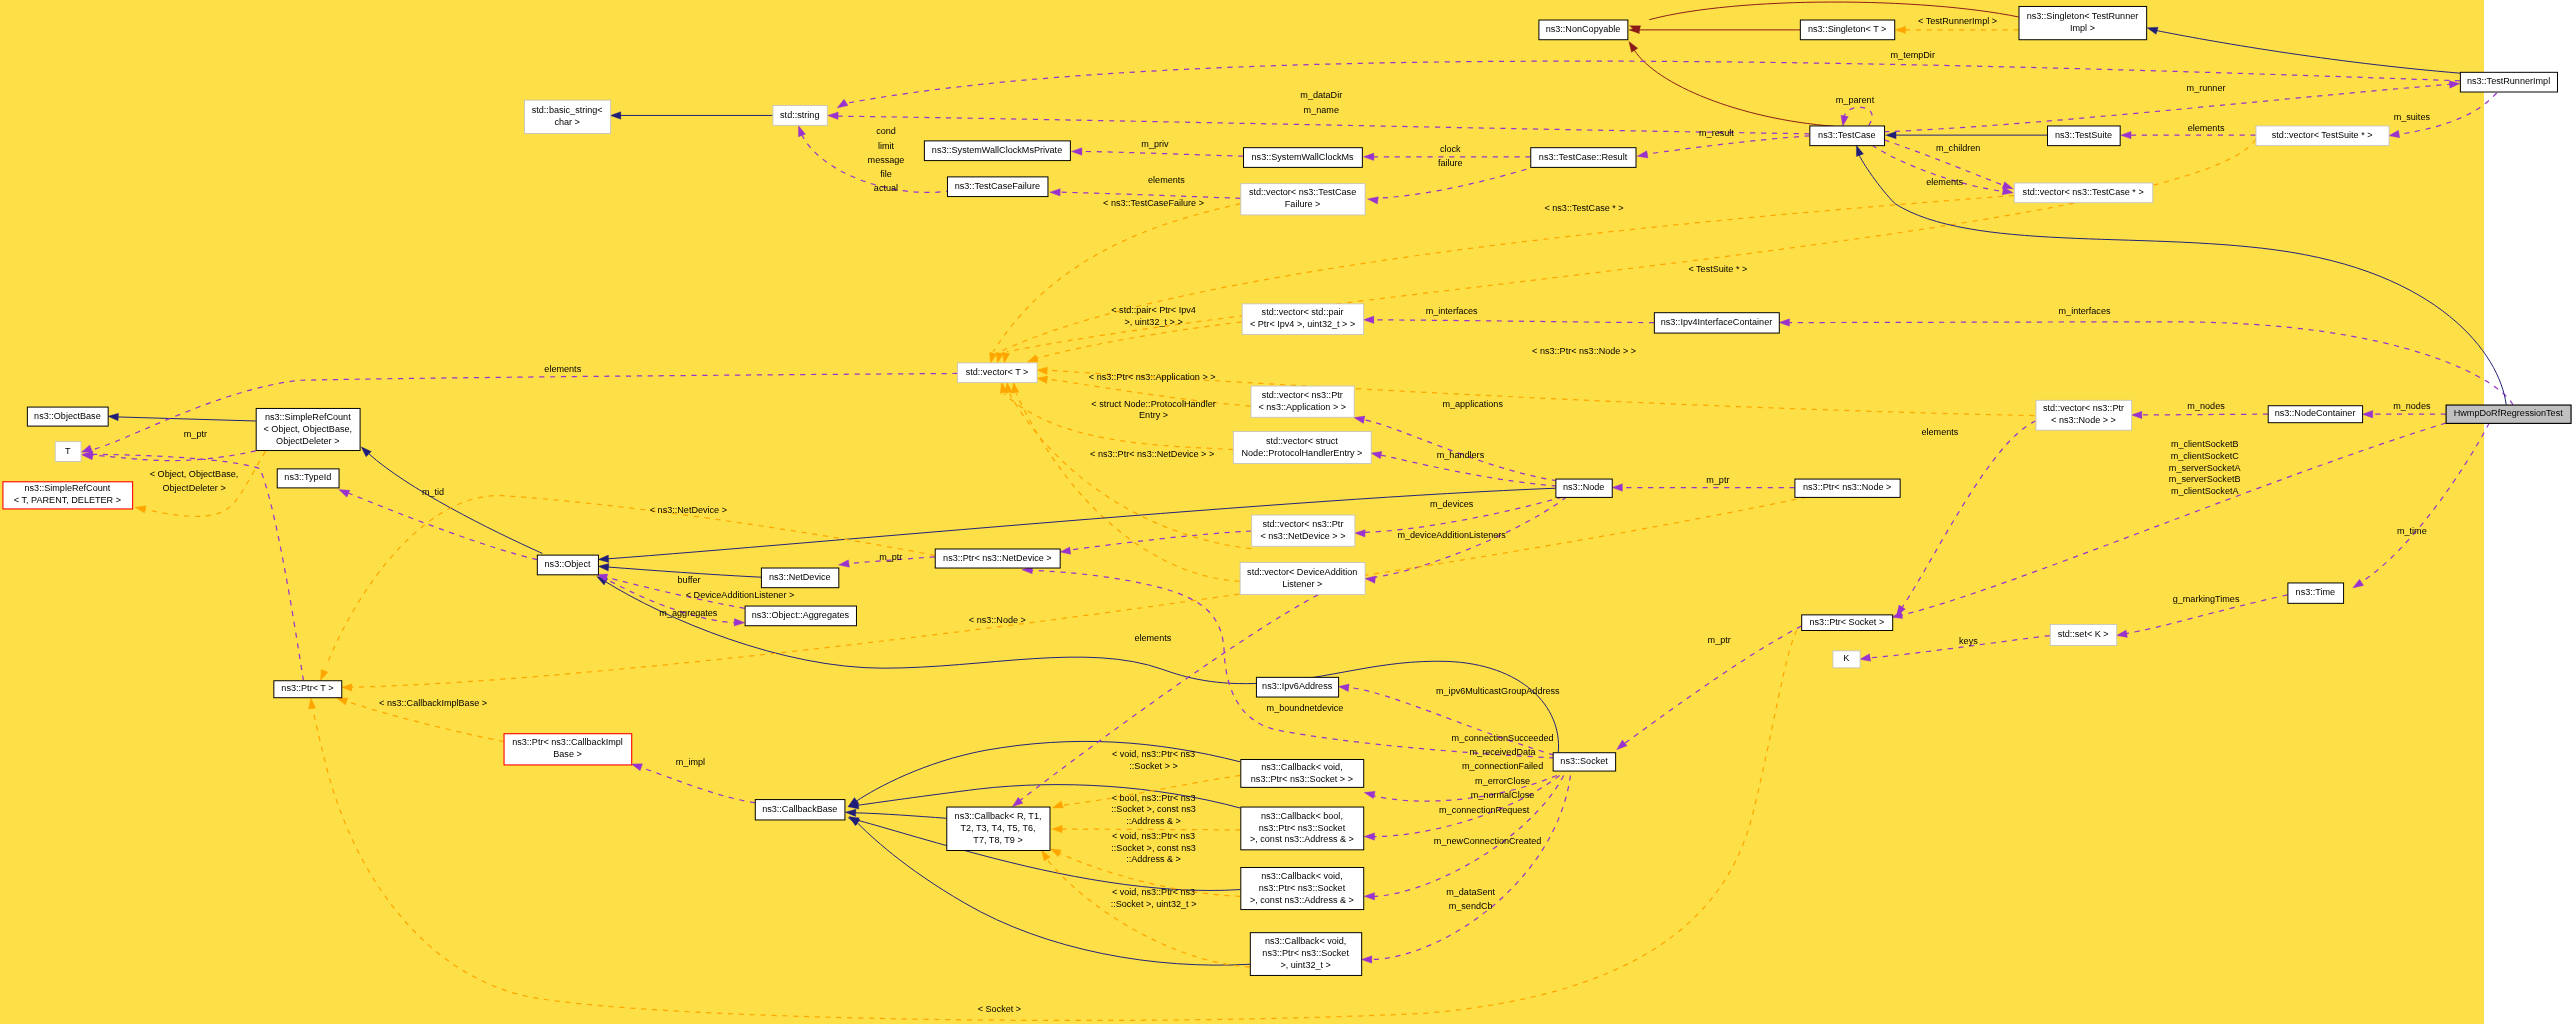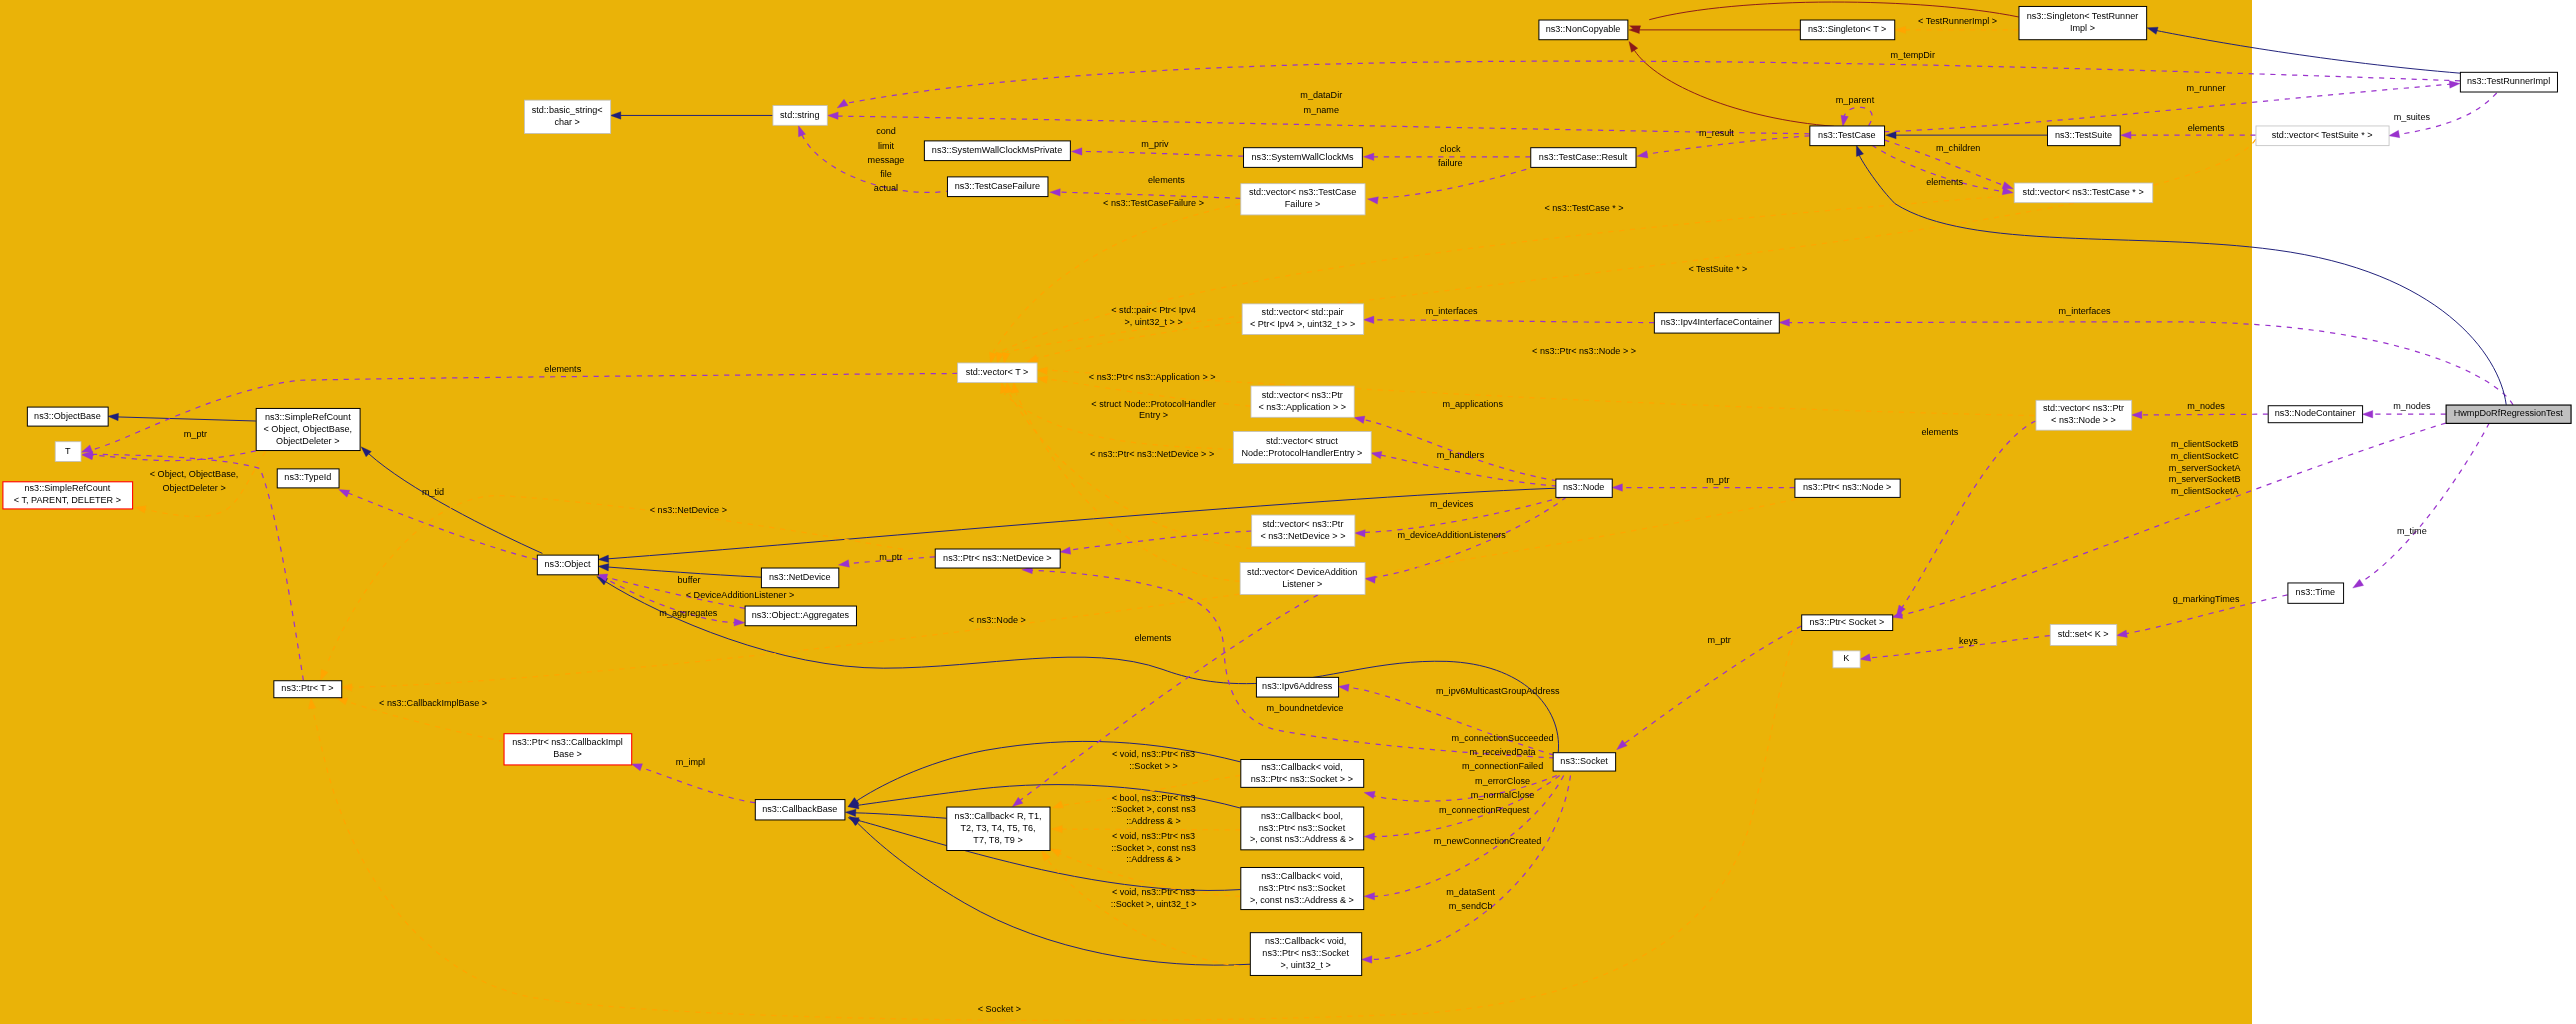--- a/index.html
+++ b/index.html
@@ -1,18 +1,18 @@
 <!DOCTYPE html>
 <html style="font-size:11px"><head>
 <meta charset="utf-8">
 <title>HwmpDoRfRegressionTest collaboration diagram</title>
 <style>
   html,body{margin:0;padding:0;background:#ffffff;-webkit-font-smoothing:antialiased;}
   body{width:2576px;height:1024px;overflow:hidden;font-family:"Liberation Sans",sans-serif;}
-  #diagram{position:absolute;left:0;top:0;width:2252px;height:1024px;background:#eab308;}
+  #diagram{position:absolute;left:0;top:0;width:2484px;height:1024px;background:#fde047;}
   svg{display:block;shape-rendering:geometricPrecision;}
   .nlabel{font-family:"Liberation Sans",sans-serif;font-size:13.4px;fill:#000000;text-anchor:middle;}
   .elabel{font-family:"Liberation Sans",sans-serif;font-size:13.4px;fill:#000000;text-anchor:middle;}
 </style>
 </head>
 <body>
 
 <div id="diagram">
  <svg id="svg" width="2576" height="1024" viewBox="0 0 3792 1508" xmlns="http://www.w3.org/2000/svg">
   <g id="edges-layer">

